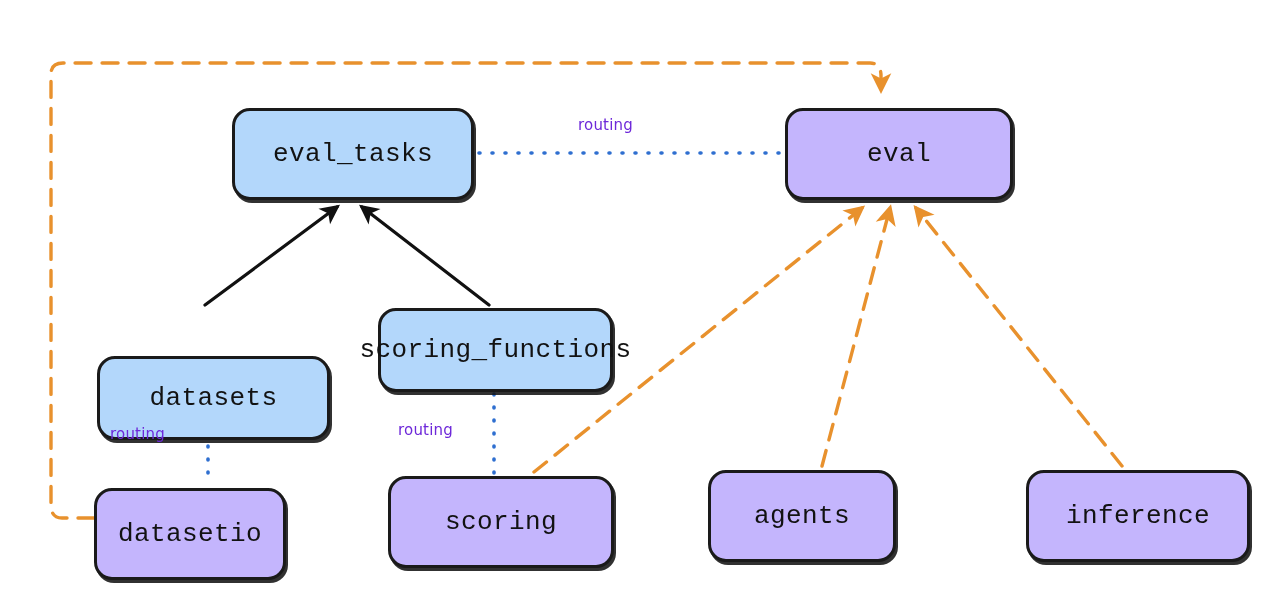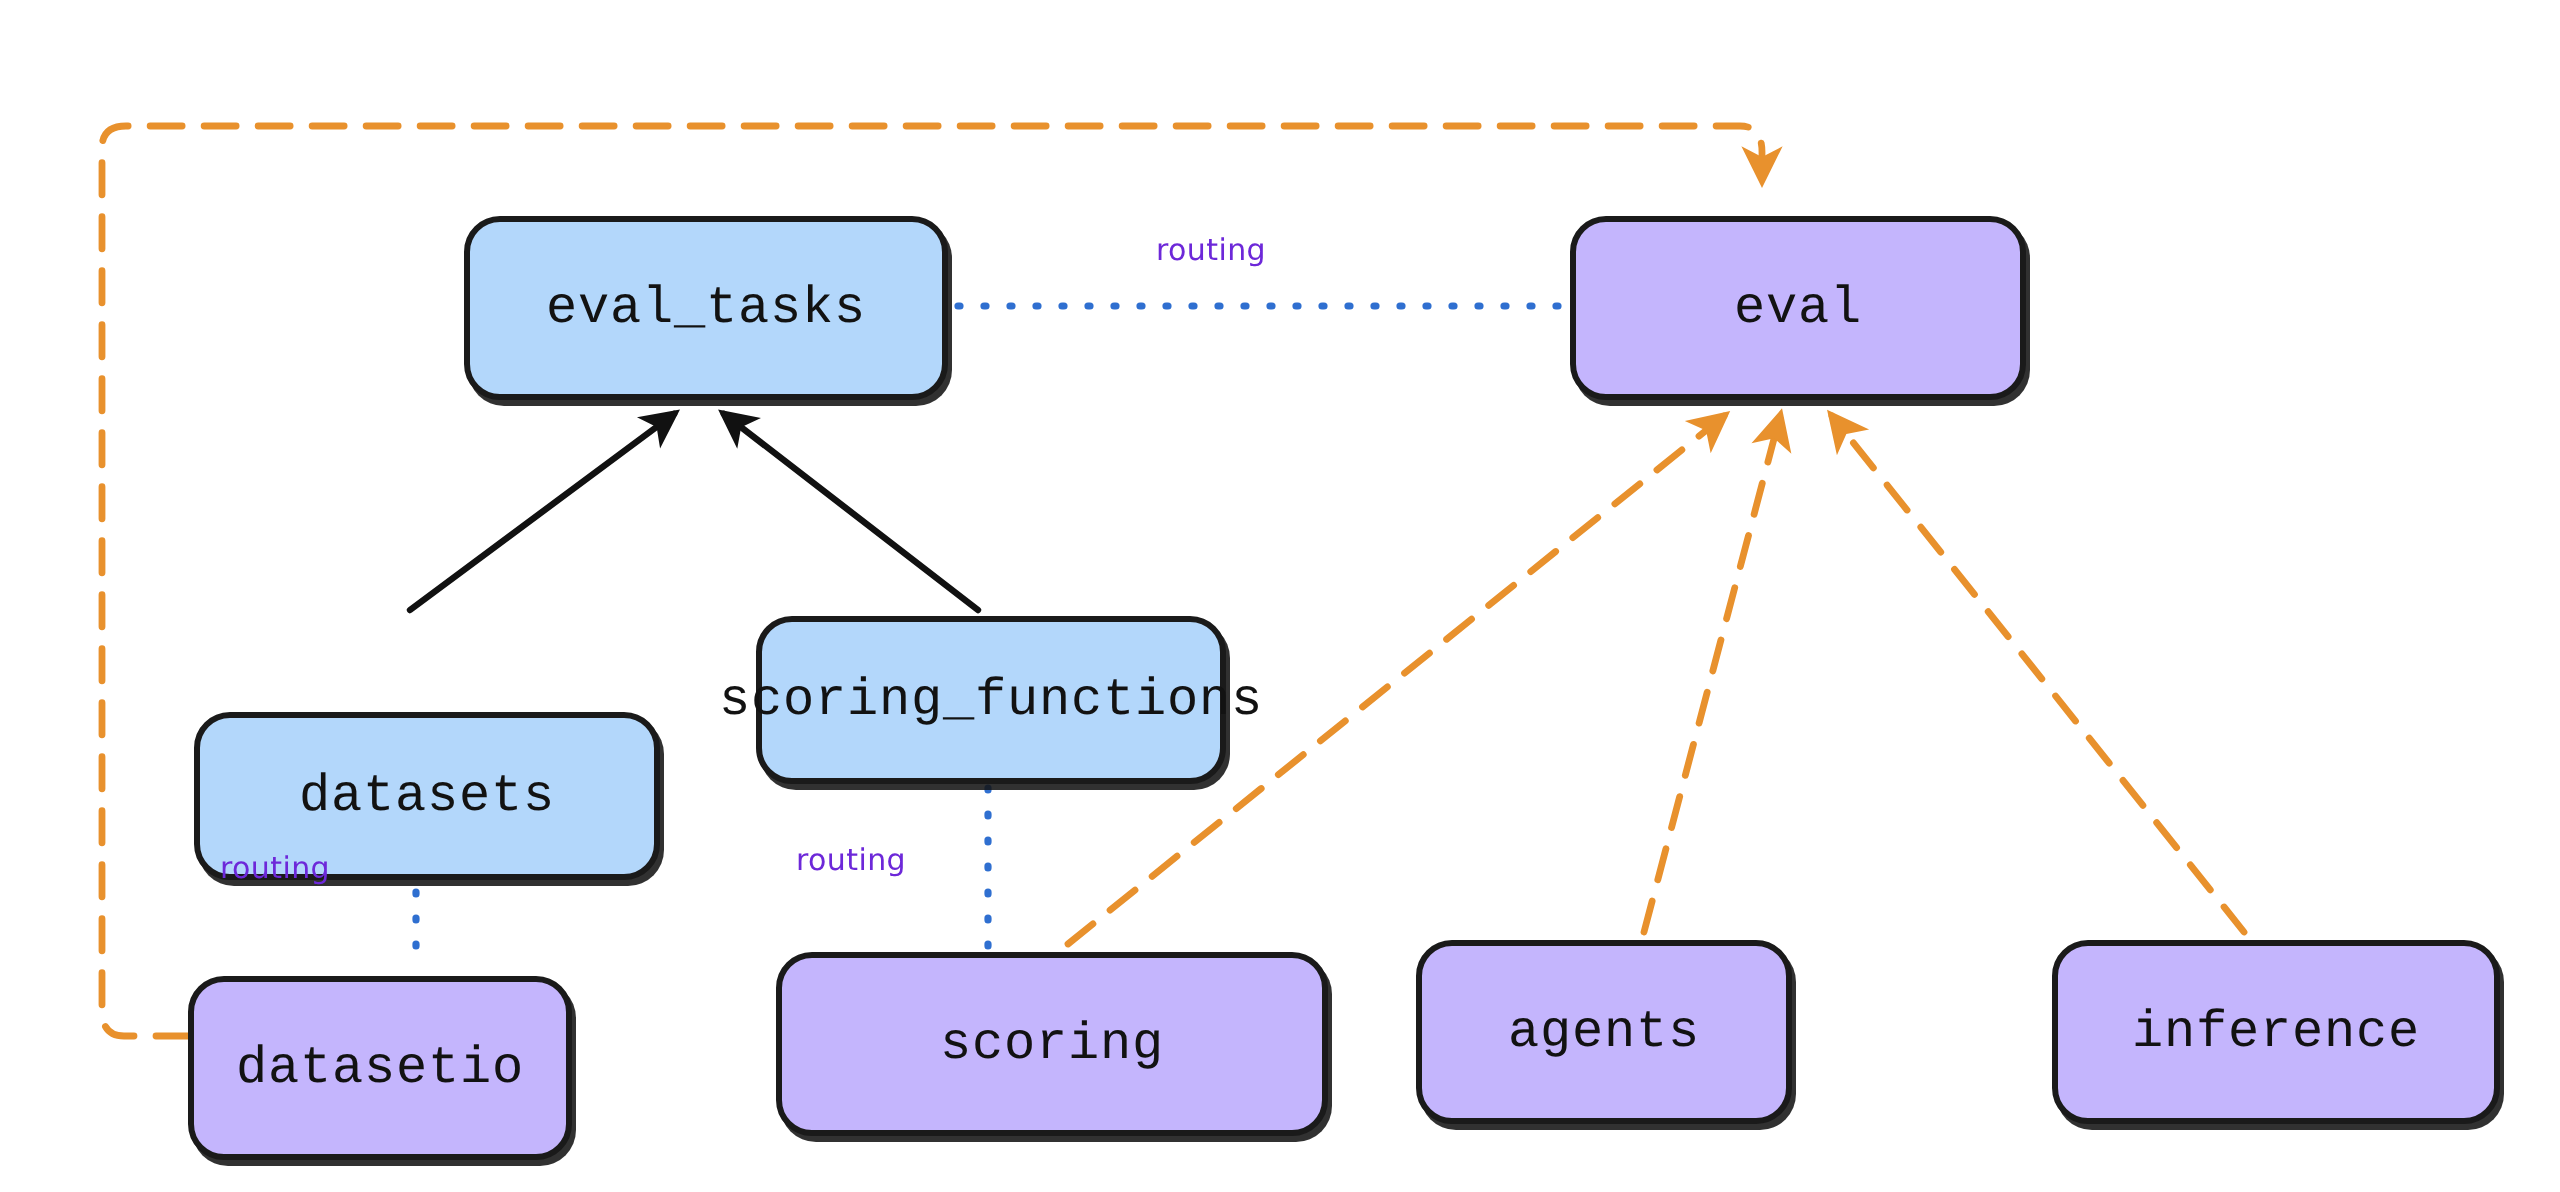--- a/index.html
+++ b/index.html
@@ -124,21 +124,21 @@
   </div>
 
   <div class="node node-api" style="left:378px; top:308px; width:235px; height:84px;">
     <span class="node-label">scoring_functions</span>
   </div>
 
   <div class="node node-provider" style="left:94px; top:476px; width:192px; height:92px;margin-top:12px;">
     <span class="node-label">datasetio</span>
   </div>
 
-  <div class="node node-provider" style="left:388px; top:476px; width:276px; height:92px;">
+  <div class="node node-provider" style="left:388px; top:476px; width:226px; height:92px;">
     <span class="node-label">scoring</span>
   </div>
 
   <div class="node node-provider" style="left:708px; top:470px; width:188px; height:92px;">
     <span class="node-label">agents</span>
   </div>
 
   <div class="node node-provider" style="left:1026px; top:470px; width:224px; height:92px;">
     <span class="node-label">inference</span>
   </div>

